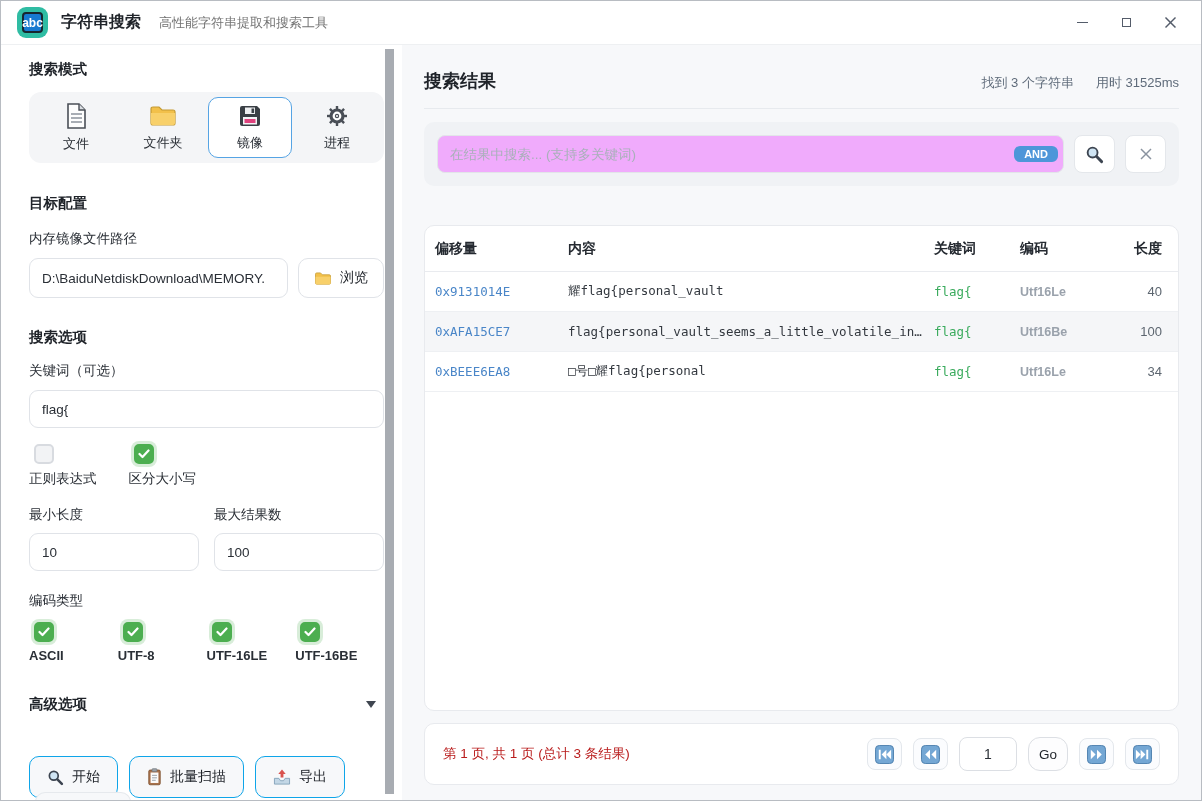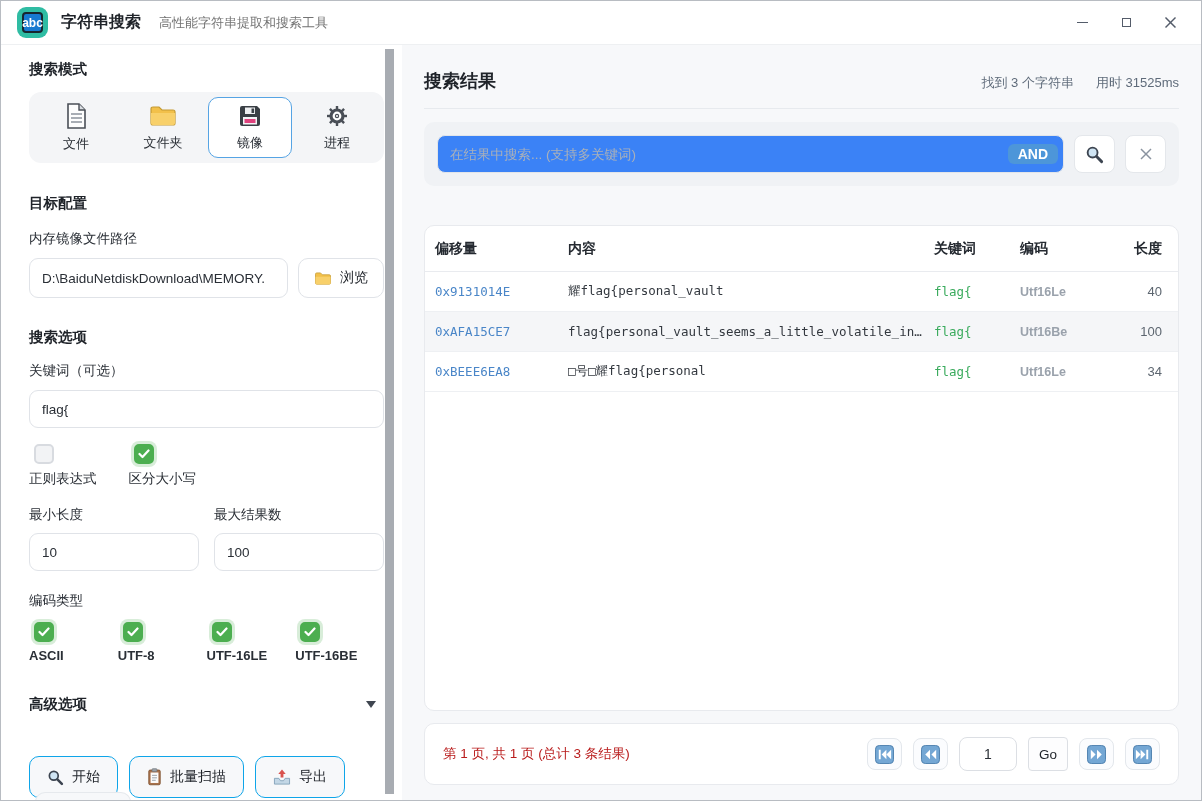--- a/index.html
+++ b/index.html
@@ -98,30 +98,30 @@
   
   .main-header { display:flex; align-items:baseline; padding-top:24px; }
   .main-title { font-size:18px; font-weight:bold; color:#1f2329; }
   .main-stats { margin-left:auto; display:flex; gap:22px; font-size:13px; color:#5f6b7a; }
   .main-divider { height:1px; background:#e7eaee; margin-top:15px; }
   .filter-card {
     margin-top:13px; height:64px; background:#f0f2f5; border-radius:10px;
     display:flex; align-items:center; padding:0 13px; gap:10px;
   }
   .filter-input-wrap {
-    flex:1; height:38px; background:#3b82f6; border:1px solid #e2e5e9; border-radius:8px;
+    flex:1; height:38px; background:#f0abfc; border:1px solid #e2e5e9; border-radius:8px;
     display:flex; align-items:center; padding:0 5px 0 12px;
   }
   .filter-input {
     flex:1; border:none; outline:none; font-size:13.5px; color:#2a2f36; background:transparent;
     font-family:"Liberation Sans",sans-serif;
   }
   .filter-input::placeholder { color:#a9b0ba; }
   .and-chip {
-    background:#4d96d9; color:#fff; font-size:14px; font-weight:bold;
+    background:#4d96d9; color:#fff; font-size:11px; font-weight:bold;
     padding:2px 10px; border-radius:6px; cursor:pointer;
   }
   .sq-btn {
     width:41px; height:38px; background:#fff; border:1px solid #e4e7eb; border-radius:8px;
     display:flex; align-items:center; justify-content:center; cursor:pointer;
   }
 
   .table-card {
     margin-top:39px; background:#fff; border:1px solid #e8eaee; border-radius:10px;
     height:486px; overflow:hidden;
@@ -149,21 +149,21 @@
   .page-summary { font-size:13.5px; color:#b91c1c; }
   .page-controls { margin-left:auto; display:flex; align-items:center; gap:11px; }
   .nav-btn {
     width:35px; height:32px; background:#fbfcfe; border:1px solid #e3e7ec; border-radius:8px;
     display:flex; align-items:center; justify-content:center; cursor:pointer;
   }
   .page-input {
     width:58px; height:34px; border:1px solid #dcdfe4; border-radius:8px; text-align:center;
     font-size:14px; color:#2a2f36; outline:none; background:#fff; font-family:"Liberation Sans",sans-serif;
   }
-  .go-btn { height:34px; width:40px; background:#fdfdfe; border-color:#dcdfe4; border-radius:4px; font-size:13.5px; }
+  .go-btn { height:34px; width:40px; background:#fdfdfe; border-color:#dcdfe4; border-radius:12px; font-size:13.5px; }
 </style>
 </head>
 <body>
 
 <div class="window">
 
   <div class="titlebar">
     <div class="app-icon">
       <span class="app-icon-inner">abc</span>
     </div>

